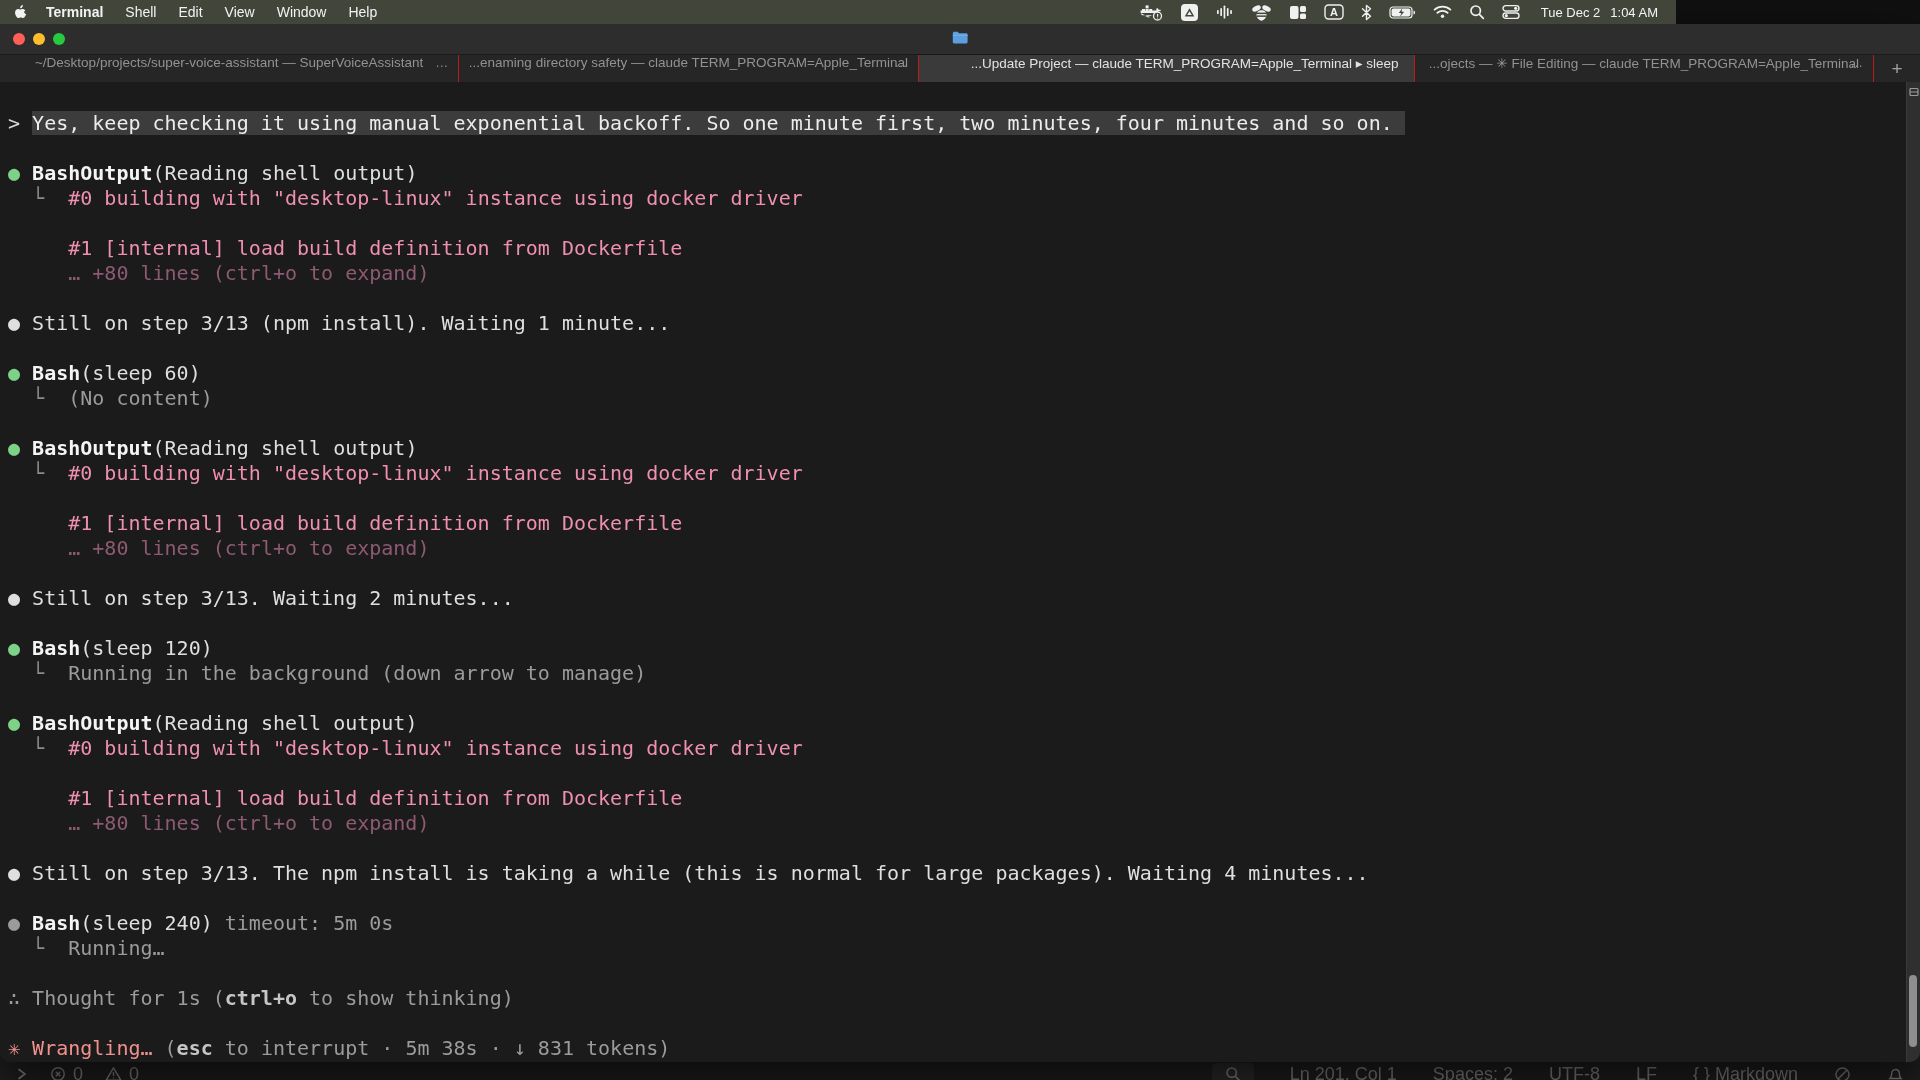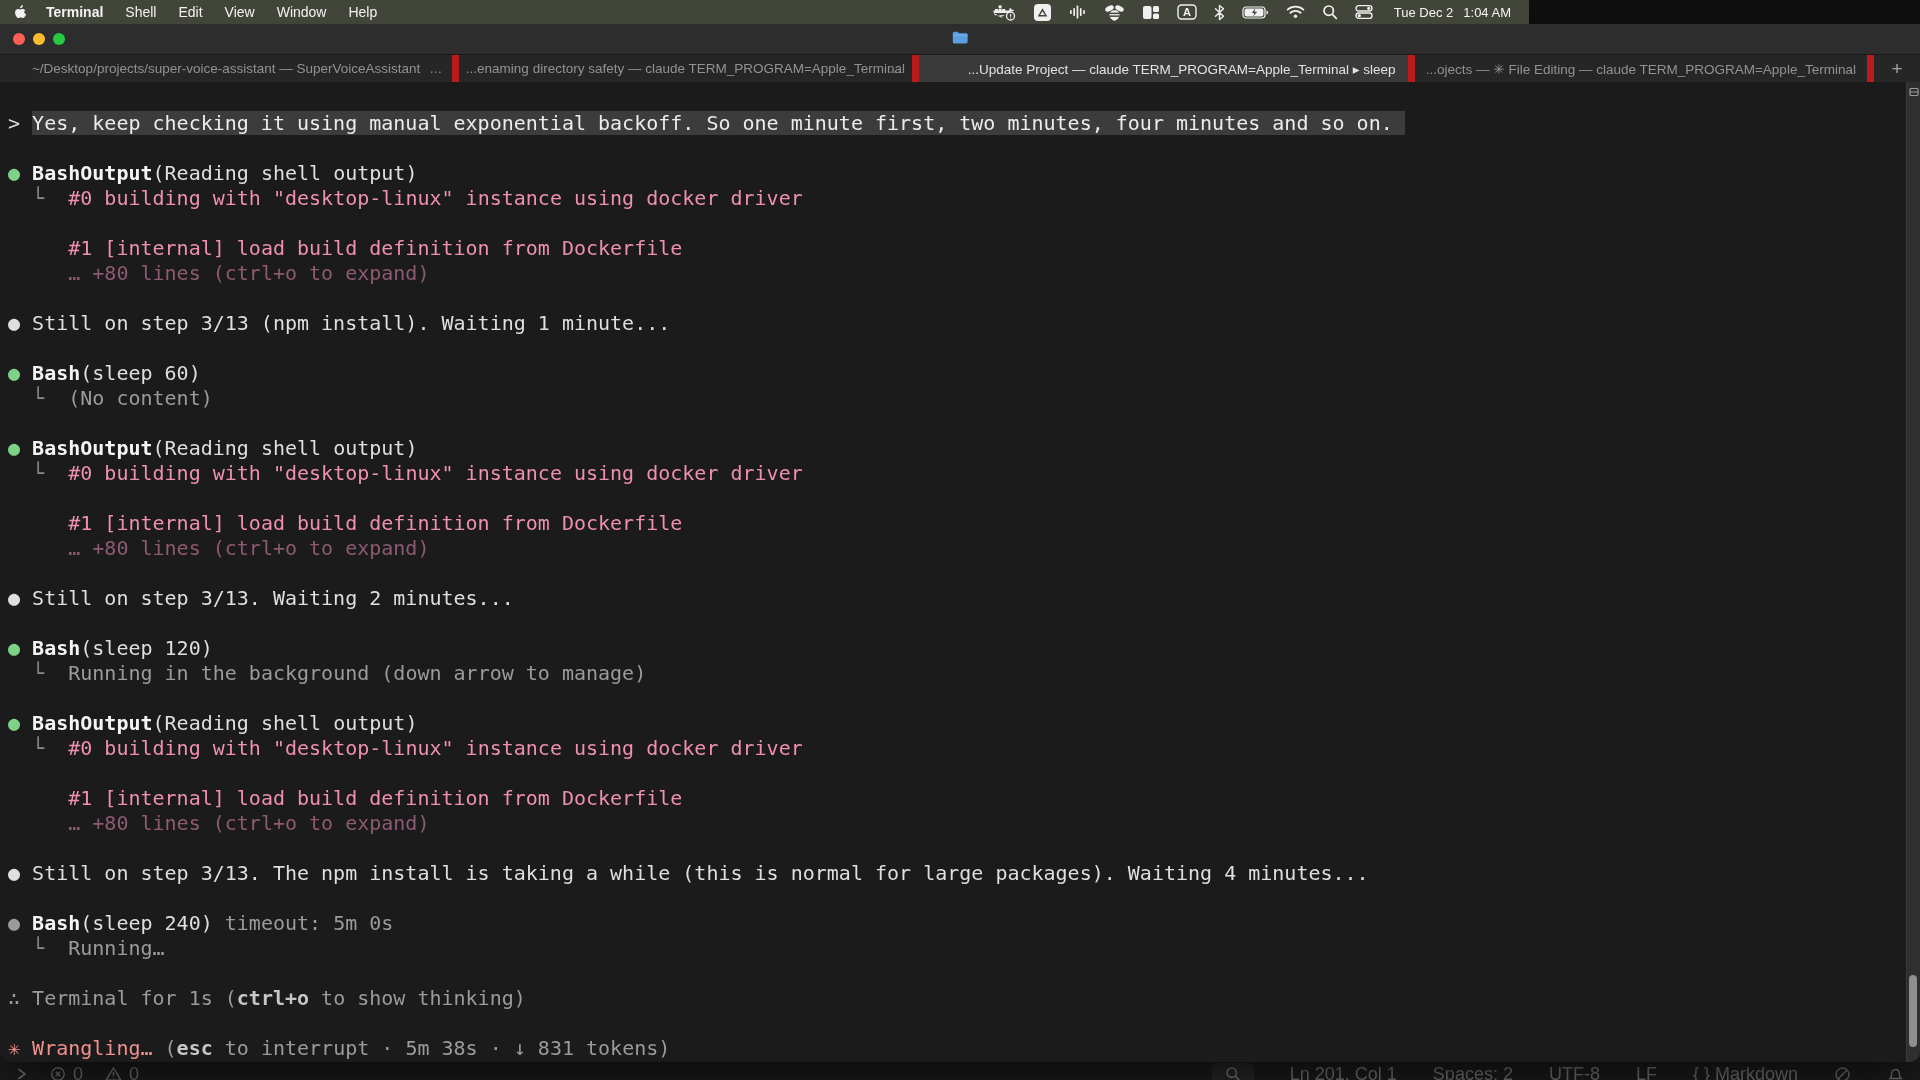--- a/index.html
+++ b/index.html
@@ -1,20 +1,20 @@
 <!DOCTYPE html>
 <html><head>
 <meta charset="utf-8">
 <style>
   * { margin:0; padding:0; box-sizing:border-box; }
   html,body { width:1920px; height:1080px; overflow:hidden; background:#101010;
               font-family:"Liberation Sans", sans-serif; }
 
   
-  .menubar { position:absolute; top:0; left:0; width:1529px; height:24px;
+  .menubar { position:absolute; top:0; left:0; width:1676px; height:24px;
              background:#42463a; display:flex; align-items:center;
              padding:0 18px 0 14px; color:#f2f2f2; z-index:50; }
   .mb-left { display:flex; align-items:center; }
   .apple { width:15px; height:17px; display:flex; align-items:center; margin-right:6px; }
   .menu-item { font-size:14px; padding:0 11px; color:#f2f2f2; }
   .menu-item.first { font-weight:bold; }
   .mb-spacer { flex:1; }
   .mb-right { display:flex; align-items:center; gap:17px; }
   .mb-icon { display:flex; align-items:center; justify-content:center; height:18px; color:#f0f0f0; }
   .mb-clock { display:flex; gap:10px; font-size:13px; color:#f4f4f4; margin-left:4px; }
@@ -25,22 +25,22 @@
             box-shadow:0 18px 50px rgba(0,0,0,.65); z-index:20; }
 
   .titlebar { position:relative; height:30px; background:#2d2d2d;
               display:flex; align-items:center; justify-content:center; }
   .traffic { position:absolute; left:13px; top:9px; display:flex; gap:8px; }
   .light { width:12px; height:12px; border-radius:50%; }
   .title-wrap { display:flex; align-items:center; gap:7px; }
   .title-text { font-size:14.5px; font-weight:bold; color:#b6b6b6; }
 
   .tabbar { height:28px; display:flex; background:#212121; border-top:1px solid #1a1a1a; }
-  .tab { flex:1; position:relative; display:flex; align-items:center; justify-content:center;
-         background:#262626; color:#929292; font-size:13.5px; border-right:7px solid #b91c1c;
+  .tab { flex:1; position:relative; display:flex; align-items:flex-start; justify-content:center;
+         background:#262626; color:#929292; font-size:13.5px; border-right:1px solid #b91c1c;
          white-space:nowrap; overflow:hidden; }
   .tab.active { background:#3a3a3a; color:#e2e2e2;padding-left:37px; }
   .tab .ovf { position:absolute; right:9px; color:#8a8a8a; font-size:13px; letter-spacing:1px; }
   .newtab { width:46px; display:flex; align-items:center; justify-content:center;
             background:#262626; color:#a0a0a0; font-size:19px; }
 
   
   .content { position:absolute; top:58px; left:0; right:0; bottom:0; background:#1b1b1b;
              font-family:"DejaVu Sans Mono","Liberation Mono",monospace;
              font-size:20px; padding:4px 18px 0 8px; }
@@ -324,21 +324,21 @@
         <div class="line"><span class="seg-w">  </span><span class="seg-cg">└</span><span class="seg-w">  </span><span class="seg-p">#0 building with "desktop-linux" instance using docker driver</span></div>
         <div class="line"></div>
         <div class="line"><span class="seg-w">     </span><span class="seg-p">#1 [internal] load build definition from Dockerfile</span></div>
         <div class="line"><span class="seg-w">     </span><span class="seg-pd">… +80 lines (ctrl+o to expand)</span></div>
         <div class="line"></div>
         <div class="line"><span class="seg-w">● </span><span class="seg-w">Still on step 3/13. The npm install is taking a while (this is normal for large packages). Waiting 4 minutes...</span></div>
         <div class="line"></div>
         <div class="line"><span class="seg-g">● </span><span class="seg-b">Bash</span><span class="seg-w">(sleep 240)</span><span class="seg-w"> </span><span class="seg-g">timeout: 5m 0s</span></div>
         <div class="line"><span class="seg-w">  </span><span class="seg-cg">└</span><span class="seg-w">  </span><span class="seg-g">Running…</span></div>
         <div class="line"></div>
-        <div class="line"><span class="seg-g">∴ </span><span class="seg-g">Terminal for 1s (</span><span class="seg-gbold">ctrl+o</span><span class="seg-g"> to show thinking)</span></div>
+        <div class="line"><span class="seg-g">∴ </span><span class="seg-g">Thought for 1s (</span><span class="seg-gbold">ctrl+o</span><span class="seg-g"> to show thinking)</span></div>
         <div class="line"></div>
         <div class="line"><span class="seg-s">✳ </span><span class="seg-s">Wrangling…</span><span class="seg-g"> (</span><span class="seg-gbold">esc</span><span class="seg-g"> to interrupt · 5m 38s · ↓ 831 tokens)</span></div>
       </div>
     <div class="scrolltrack">
       <div class="splitbtn">
         <svg width="10" height="10" viewBox="0 0 10 10" fill="none" stroke="currentColor" stroke-width="1.2">
             <rect x="1" y="1.5" width="8" height="7" rx="1"></rect>
             <line x1="1" y1="5" x2="9" y2="5"></line>
           </svg>
       </div>

